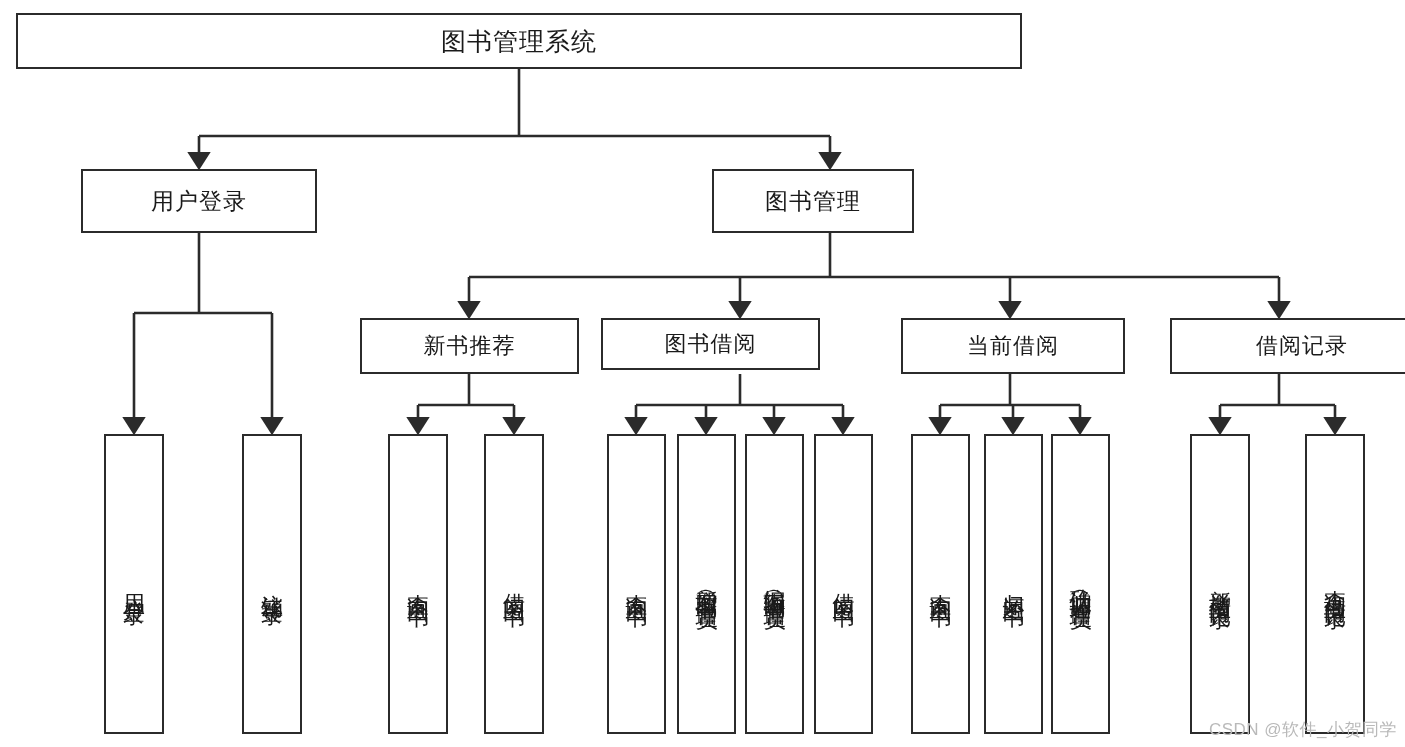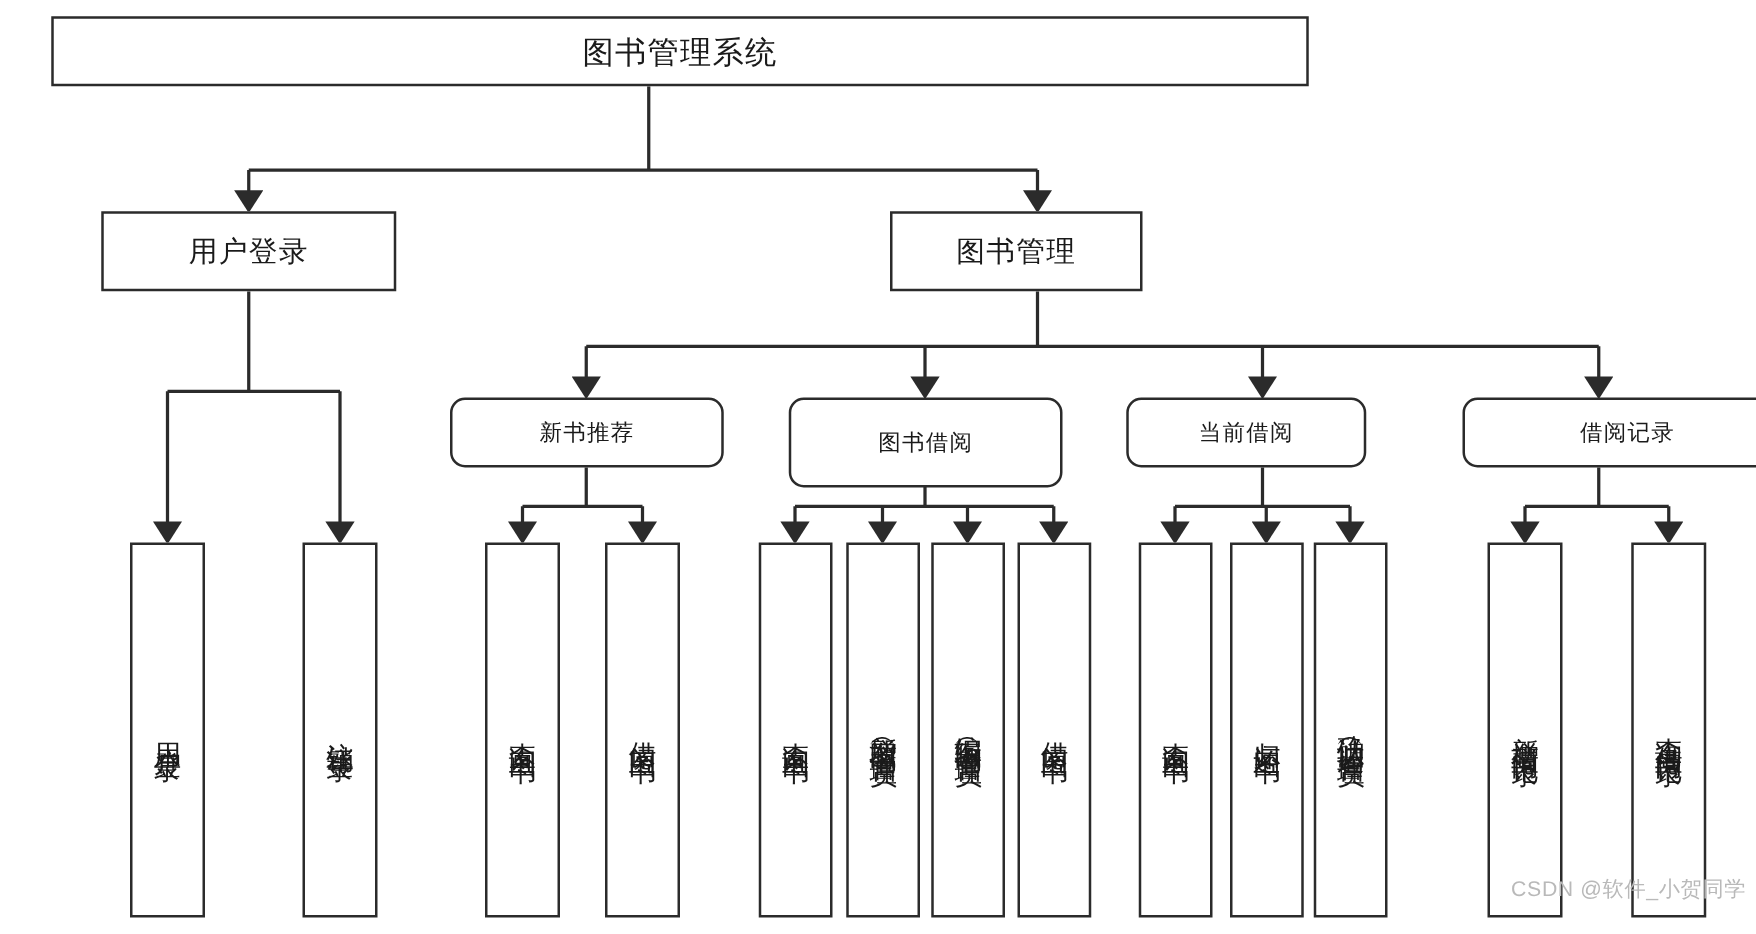--- a/index.html
+++ b/index.html
@@ -31,47 +31,45 @@
     background: #ffffff;
     display: flex;
     align-items: center;
     justify-content: center;
     color: #1a1a1a;
     z-index: 3;
   }
   .node.root {
     font-size: 25px;
     letter-spacing: 1px;
-    margin-left: 25px;
   }
   .node.lvl2 {
     font-size: 23px;
     letter-spacing: 1px;
   }
   .node.lvl3 {
-    font-size: 18px;
+    font-size: 22px;
     letter-spacing: 1px;
-    border-radius: 12px;
   }
   .node.leaf {
     writing-mode: vertical-rl;
     text-orientation: upright;
     font-size: 22px;
     line-height: 1;
     letter-spacing: 4px;
     padding: 4px 0;
     white-space: nowrap;
   }
   .node.leaf.tall {
     letter-spacing: 3px;
   }
   .watermark {
     position: absolute;
     right: 8px;
-    bottom: 24px;
+    bottom: 6px;
     font-size: 17px;
     color: #b9b9b9;
     letter-spacing: 0.5px;
     z-index: 5;
     white-space: nowrap;
   }
 </style>
 </head>
 <body>
 
@@ -126,22 +124,22 @@
       <path d="M1335,405 L1335,421" marker-end="url(#arw)"></path>
     </g>
   </svg>
 
   <div class="node root" style="left: 16px; top: 13px; width: 1006px; height: 56px;">图书管理系统</div>
 
   <div class="node lvl2" style="left: 81px; top: 169px; width: 236px; height: 64px;">用户登录</div>
   <div class="node lvl2" style="left: 712px; top: 169px; width: 202px; height: 64px;">图书管理</div>
 
   <div class="node lvl3" style="left: 360px; top: 318px; width: 219px; height: 56px;">新书推荐</div>
-  <div class="node lvl3" style="left: 631px; top: 318px; width: 219px; height: 72px;">图书借阅</div>
-  <div class="node lvl3" style="left: 901px; top: 318px; width: 192px; height: 56px;">当前借阅</div>
+  <div class="node lvl3" style="left: 601px; top: 318px; width: 219px; height: 52px;">图书借阅</div>
+  <div class="node lvl3" style="left: 901px; top: 318px; width: 224px; height: 56px;">当前借阅</div>
   <div class="node lvl3" style="left: 1170px; top: 318px; width: 264px; height: 56px;">借阅记录</div>
 
   <div class="node leaf" style="left: 104px; top: 434px; width: 60px; height: 300px;">用户登录</div>
   <div class="node leaf" style="left: 242px; top: 434px; width: 60px; height: 300px;">注销登录</div>
   <div class="node leaf" style="left: 388px; top: 434px; width: 60px; height: 300px;">查询图书</div>
   <div class="node leaf" style="left: 484px; top: 434px; width: 60px; height: 300px;">借阅图书</div>
   <div class="node leaf" style="left: 607px; top: 434px; width: 59px; height: 300px;">查询图书</div>
   <div class="node leaf tall" style="left: 677px; top: 434px; width: 59px; height: 300px;">新增图书（管理员）</div>
   <div class="node leaf tall" style="left: 745px; top: 434px; width: 59px; height: 300px;">编辑图书（管理员）</div>
   <div class="node leaf" style="left: 814px; top: 434px; width: 59px; height: 300px;">借阅图书</div>

